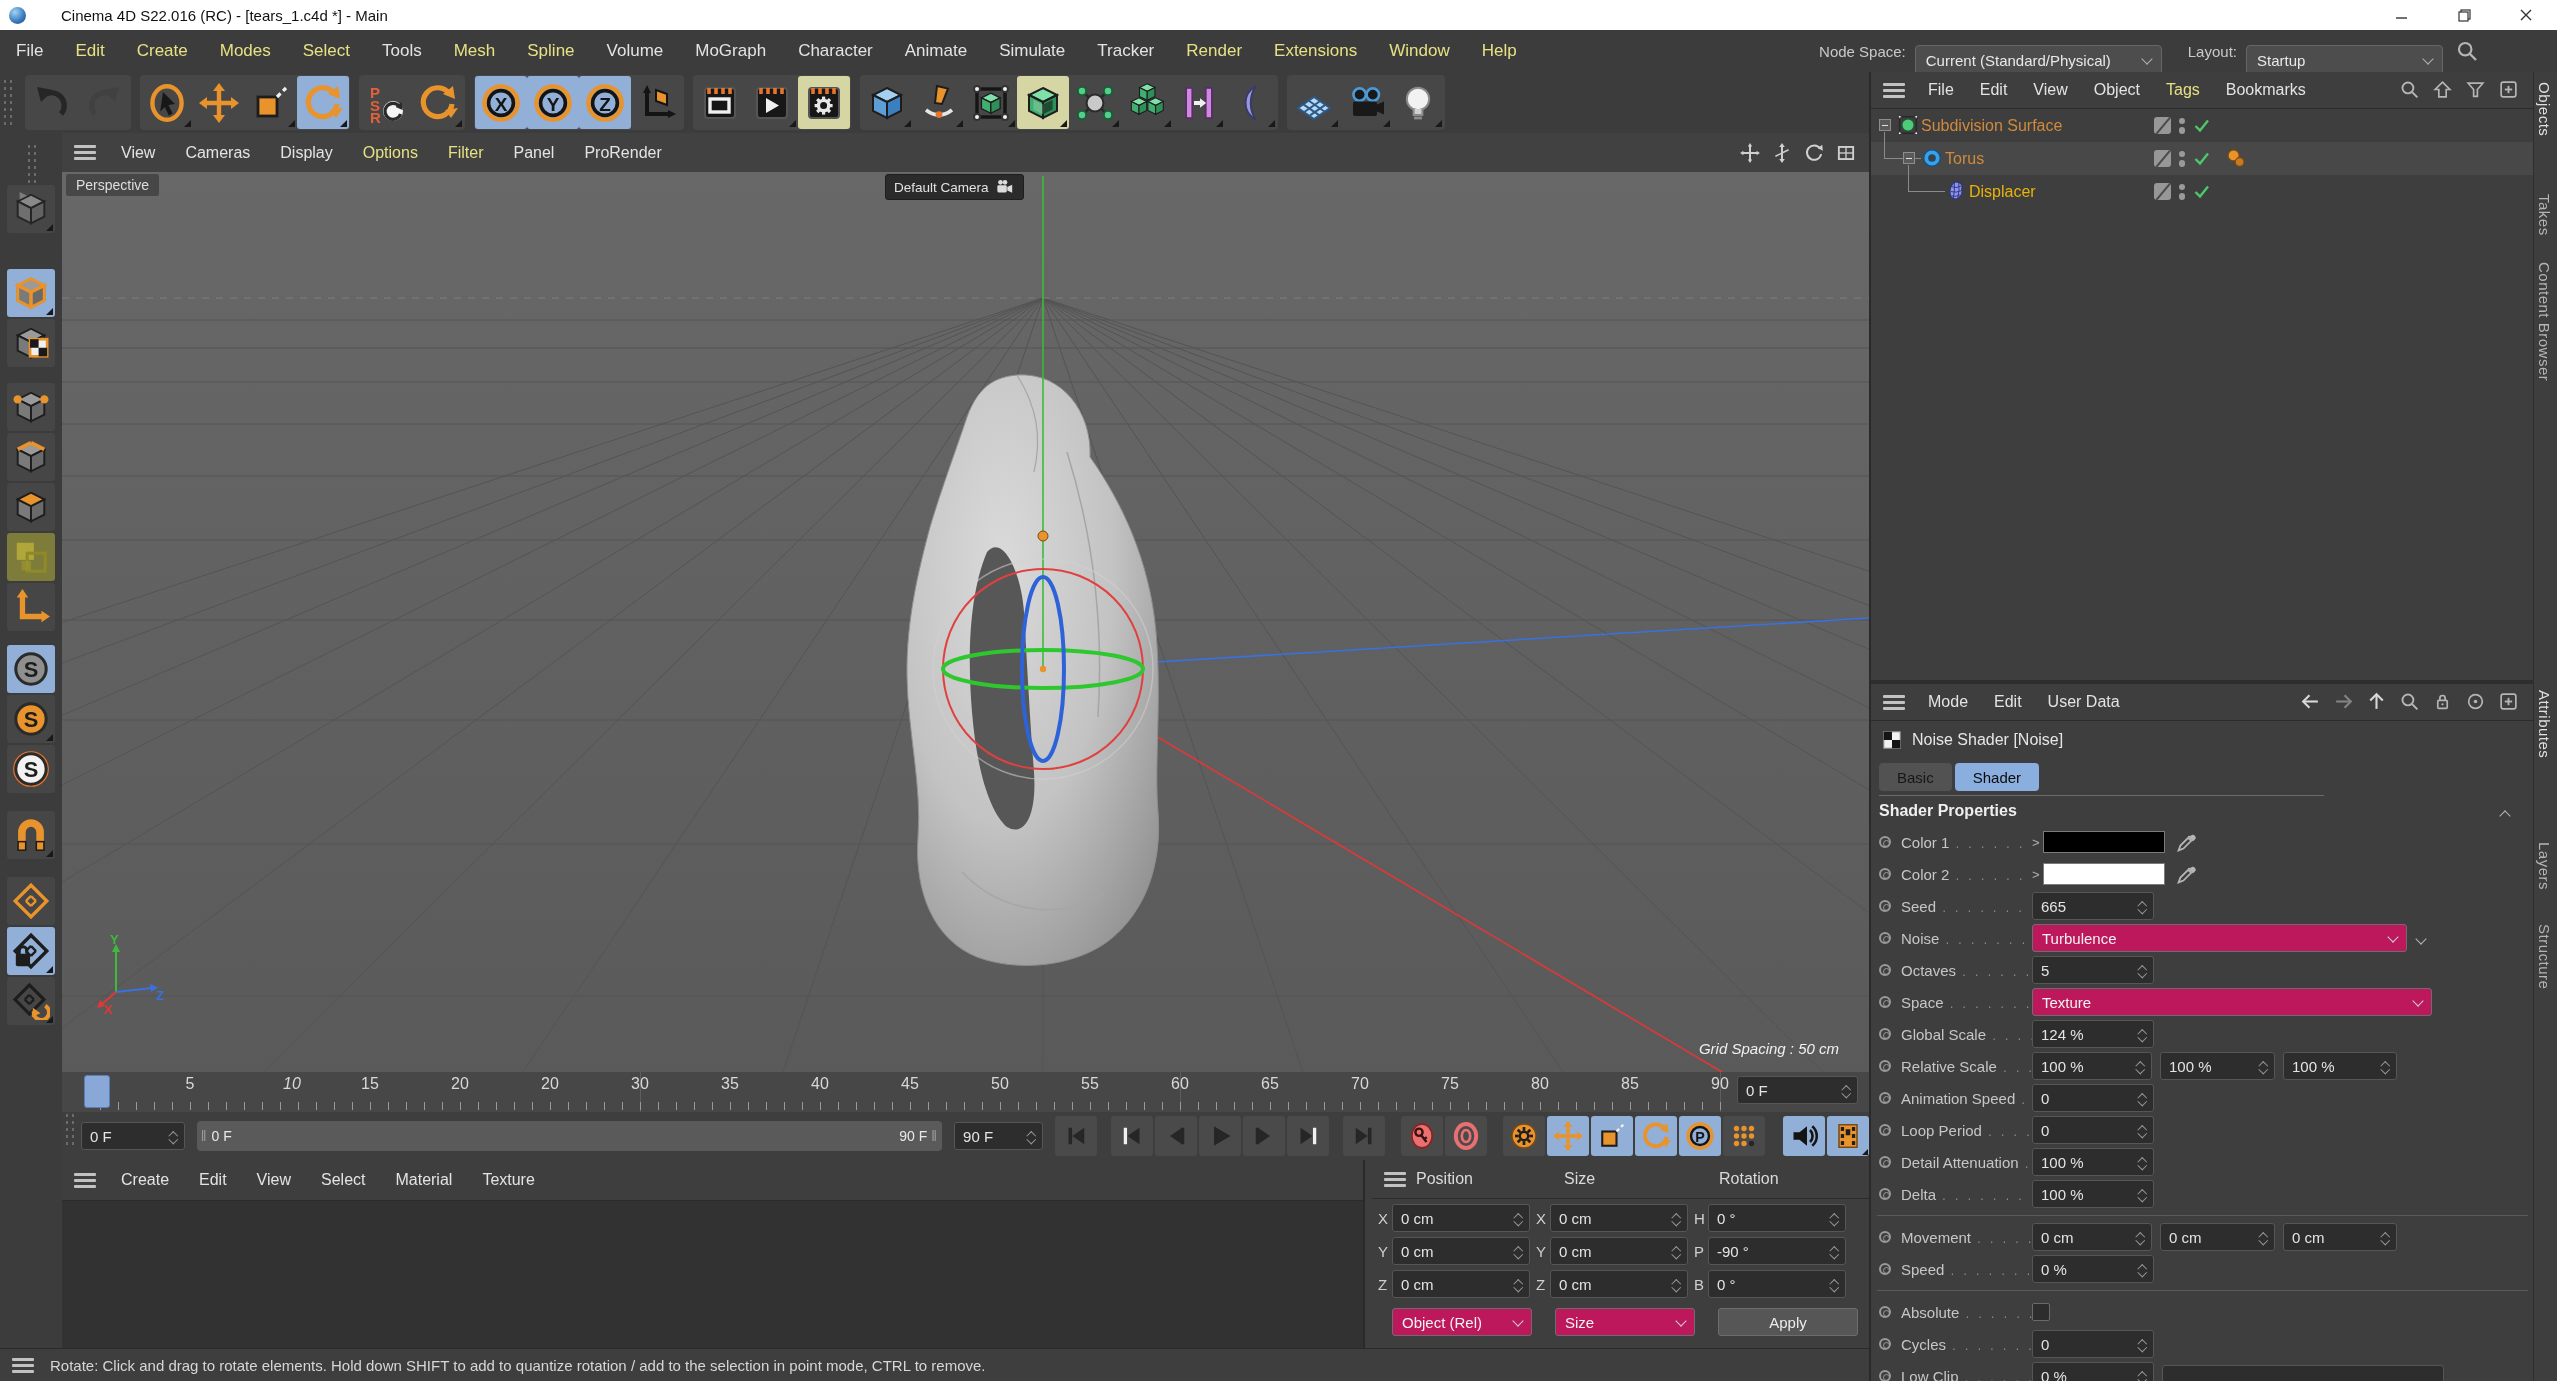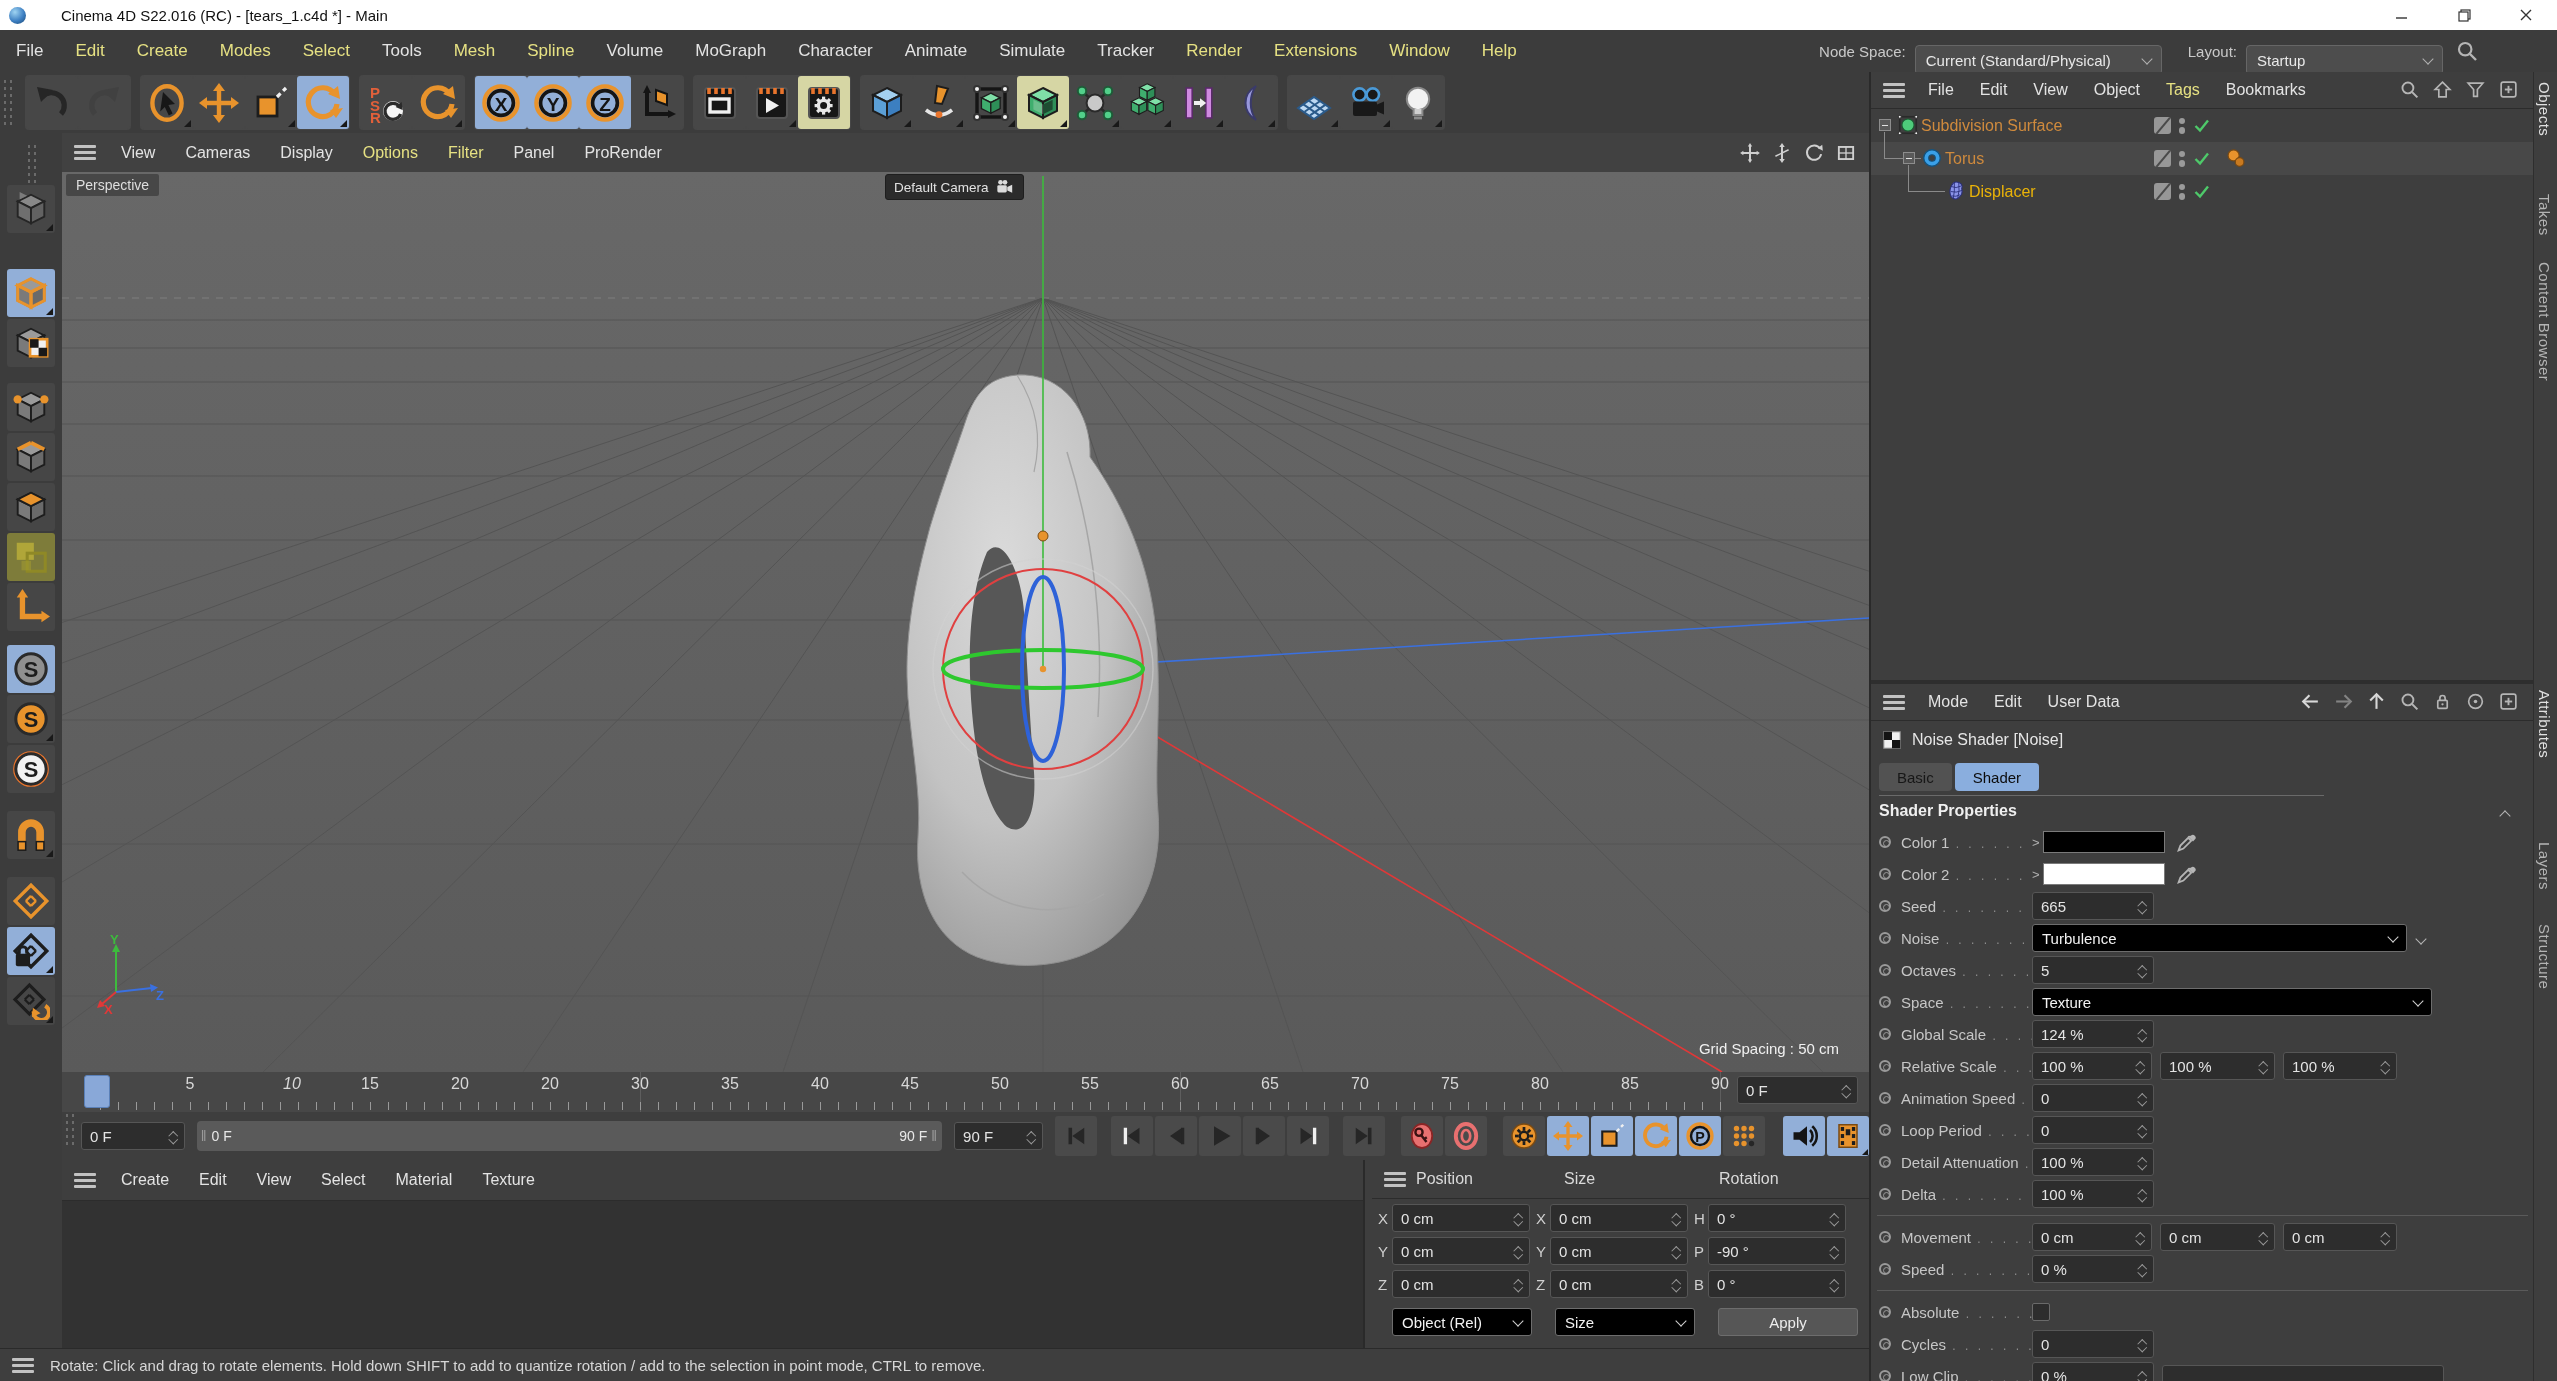--- a/index.html
+++ b/index.html
@@ -54,34 +54,34 @@
   .burger{width:22px;height:15px;margin:0 10px 0 12px;display:flex;flex-direction:column;justify-content:space-between;}
   .burger i{height:3px;background:#c2c2c2;border-radius:1px;}
   #vpicons{margin-left:auto;display:flex;margin-right:8px;}
   #vpicons .icon{width:26px;height:22px;margin-left:6px;}
   #vpicons .icon svg{width:22px;height:22px;}
   #canvas{left:0;top:39px;width:1807px;height:900px;background:linear-gradient(#686868,#5a5a5a);overflow:hidden;}
   #persp{position:absolute;left:4px;top:2px;background:#474747;border-radius:2px;padding:3px 10px;font-size:14px;color:#dedede;}
   #defcam{position:absolute;left:823px;top:2px;height:24px;background:#2b2b2b;border:1px solid #1e1e1e;border-radius:3px;
           display:flex;align-items:center;padding:0 8px;font-size:13.5px;color:#e2e2e2;}
   #defcam .icon{width:20px;height:18px;margin-left:6px;}
-  #gridspacing{position:absolute;right:30px;top:868px;font-size:15px;color:#f0f0f0;}
+  #gridspacing{position:absolute;right:30px;top:868px;font-size:15px;color:#f0f0f0;font-style:italic;}
   
   #ruler{left:0;top:939px;width:1807px;height:40px;background:#474747;border-bottom:1px solid #2c2c2c;}
   .tick{position:absolute;bottom:2px;width:1px;height:8px;background:#9a9a9a;}
   .tickline{position:absolute;top:0;width:1px;height:40px;background:#5e5e5e;}
   .tnum{position:absolute;top:3px;font-size:16px;color:#d8d8d8;transform:translateX(-50%);}
   #playhead{position:absolute;left:22px;top:3px;width:24px;height:31px;background:#89a8d8;border:1px solid #5a80b8;border-radius:3px;}
   #curframe{position:absolute;right:11px;top:4px;width:121px;}
   
   .spin{height:28px;background:#2d2d2d;border:1px solid #565656;border-radius:3px;display:flex;align-items:center;box-sizing:border-box;}
   .spin .sval{flex:1;padding-left:8px;font-size:15px;color:#e4e4e4;white-space:nowrap;overflow:hidden;}
   .chevs{width:16px;display:flex;flex-direction:column;align-items:center;margin-right:3px;}
   .chevs .ch{width:5.5px;height:5.5px;border-color:#9a9a9a;}
-  .drop{height:28px;background:#000000;border:1px solid #6d6d6d;border-radius:3px;display:flex;align-items:center;box-sizing:border-box;}
+  .drop{height:28px;background:#be185d;border:1px solid #6d6d6d;border-radius:3px;display:flex;align-items:center;box-sizing:border-box;}
   .drop span{flex:1;padding-left:9px;font-size:15px;color:#f2f2f2;white-space:nowrap;overflow:hidden;}
   .drop .ch{margin-right:9px;border-color:#d0d0d0;}
   
   #transport{left:0;top:979px;width:1807px;height:48px;background:#3e3e3e;display:flex;align-items:center;border-bottom:1px solid #2c2c2c;}
   #transport .grip{height:34px;margin:0 2px;}
   #rangebar{width:806px;height:30px;background:#5a5a5a;border-radius:4px;margin:0 12px;display:flex;align-items:center;font-size:14px;color:#e8e8e8;}
   .rhandle{color:#9a9a9a;font-size:14px;padding:0 4px;letter-spacing:1px;}
   .tpbtn{width:42px;height:40px;background:#4a4a4a;border-radius:3px;margin-left:2px;display:flex;align-items:center;justify-content:center;position:relative;}
   .tpbtn .icon,.tpbtn .icon svg{width:30px;height:30px;display:block;}
   .tpbtn.active{background:#92afd8;}

